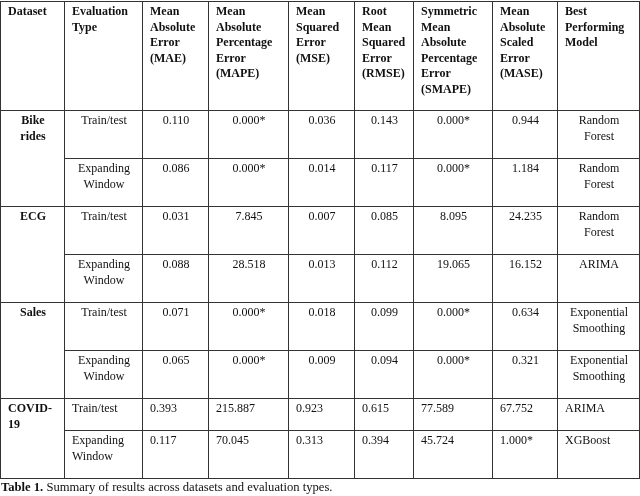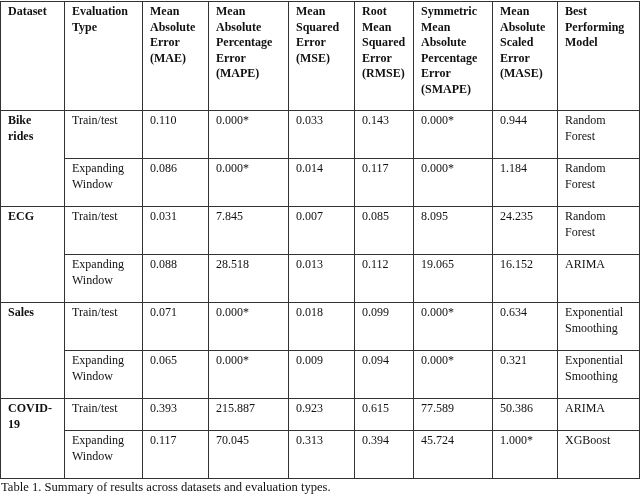--- a/index.html
+++ b/index.html
@@ -15,28 +15,28 @@
   }
   table.results th, table.results td {
     border: 1.2px solid #333;
     vertical-align: top;
     text-align: left;
     padding: 2px 6px 0 7px;
     box-sizing: border-box;
   }
   table.results th { font-weight: bold; height: 109px; }
   table.results td.ds { font-weight: bold; }
-  tr.r-tall td { height: 48px; }
+  tr.r-tall td { height: 48px; text-align: center; }
   tr.r-short td { height: 32px; margin-top: 48px; }
   tr.r-last td { height: 48px; }
   .caption {
     position: absolute; left: 1px; top: 480px;
     font-size: 12.6px; line-height: 14px; white-space: nowrap;
   }
-  .caption b { font-weight: normal; }
+  .caption b { font-weight: bold; }
 </style>
 </head>
 <body>
 
 <div class="wrap">
   <table class="results">
     <colgroup>
       <col style="width:64px">
         <col style="width:78px">
         <col style="width:66px">
@@ -60,21 +60,21 @@
         <th>Best Performing Model</th>
       </tr>
     </thead>
     <tbody>
 
       <tr class="r-tall">
         <td class="ds" rowspan="2">Bike rides</td>
         <td>Train/test</td>
         <td>0.110</td>
         <td>0.000*</td>
-        <td>0.033</td>
+        <td>0.036</td>
         <td>0.143</td>
         <td>0.000*</td>
         <td>0.944</td>
         <td>Random Forest</td>
       </tr>
       <tr class="r-tall">
         <td>Expanding Window</td>
         <td>0.086</td>
         <td>0.000*</td>
         <td>0.014</td>
@@ -129,21 +129,21 @@
       </tr>
 
       <tr class="r-short">
         <td class="ds" rowspan="2">COVID-19</td>
         <td>Train/test</td>
         <td>0.393</td>
         <td>215.887</td>
         <td>0.923</td>
         <td>0.615</td>
         <td>77.589</td>
-        <td>50.386</td>
+        <td>67.752</td>
         <td>ARIMA</td>
       </tr>
       <tr class="r-last">
         <td>Expanding Window</td>
         <td>0.117</td>
         <td>70.045</td>
         <td>0.313</td>
         <td>0.394</td>
         <td>45.724</td>
         <td>1.000*</td>

